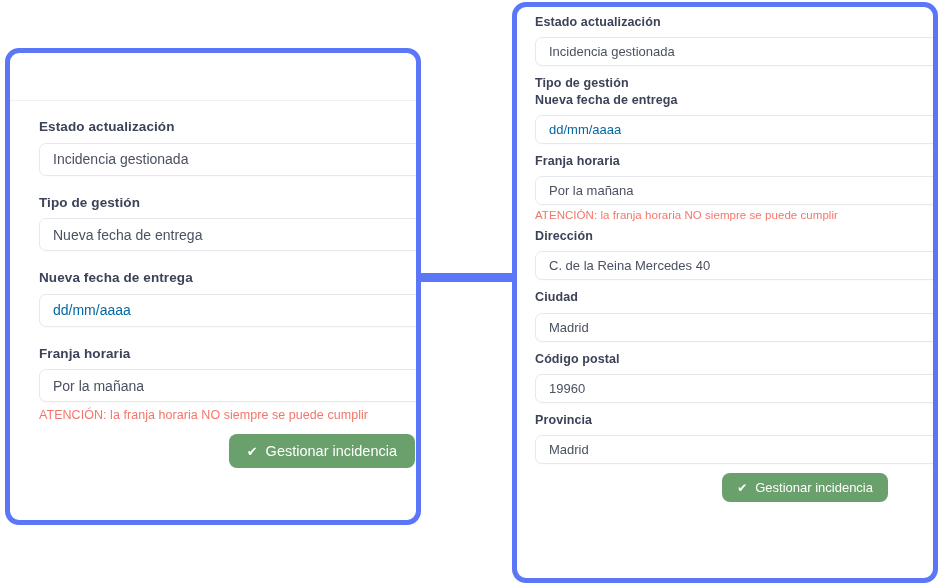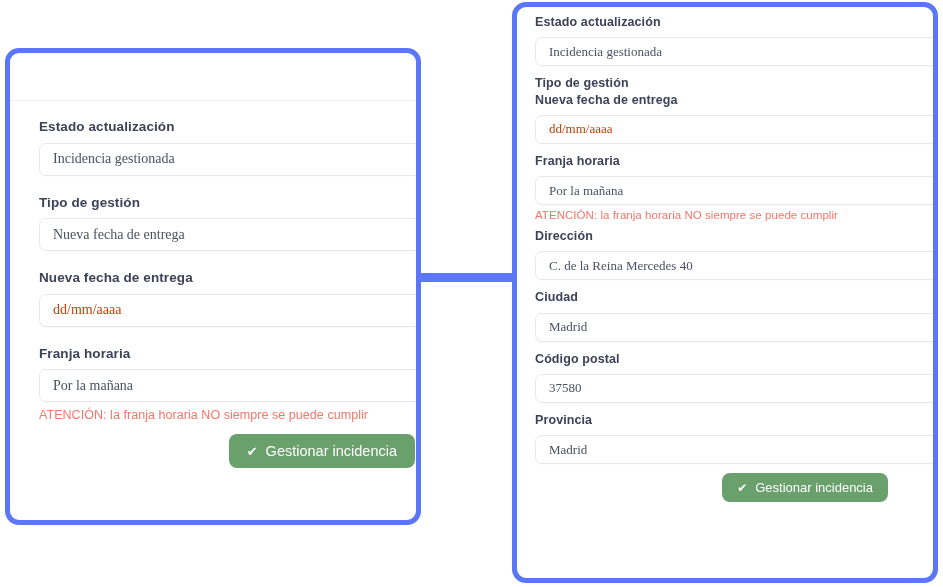--- a/index.html
+++ b/index.html
@@ -89,26 +89,25 @@
     background: #ffffff;
     border: 1px solid #e6e8ed;
     border-radius: 7px;
     display: flex;
     align-items: center;
     padding: 0 13px;
     box-sizing: border-box;
     font-size: 14px;
     color: #4a5160;
     box-shadow: 0 1px 1px rgba(16,24,40,0.02);
-    font-family: Liberation Serif, serif;
   }
   .panel-left .input-box  { width: 400px; margin-bottom: 18px; }
   .panel-right .input-box { width: 405px; height: 29px; font-size: 13px; margin-bottom: 9px; }
 
-  .input-box.placeholder { color: #c2410c; }
+  .input-box.placeholder { color: #0369a1; }
 
   .warn-text {
     font-size: 12.5px;
     color: #f4766a;
     margin: -12px 0 12px 0;
     letter-spacing: 0.05px;
   }
   .panel-right .warn-text {
     font-size: 11.5px;
     margin: -5px 0 7px 0;
@@ -219,21 +218,21 @@
         <div class="input-box">C. de la Reina Mercedes 40</div>
       </div>
 
       <div class="field">
         <div class="field-label">Ciudad</div>
         <div class="input-box">Madrid</div>
       </div>
 
       <div class="field">
         <div class="field-label">Código postal</div>
-        <div class="input-box">37580</div>
+        <div class="input-box">19960</div>
       </div>
 
       <div class="field">
         <div class="field-label">Provincia</div>
         <div class="input-box">Madrid</div>
       </div>
 
       <div class="btn-row">
         <button class="btn-green">
           <span class="check-icon">✔</span>

